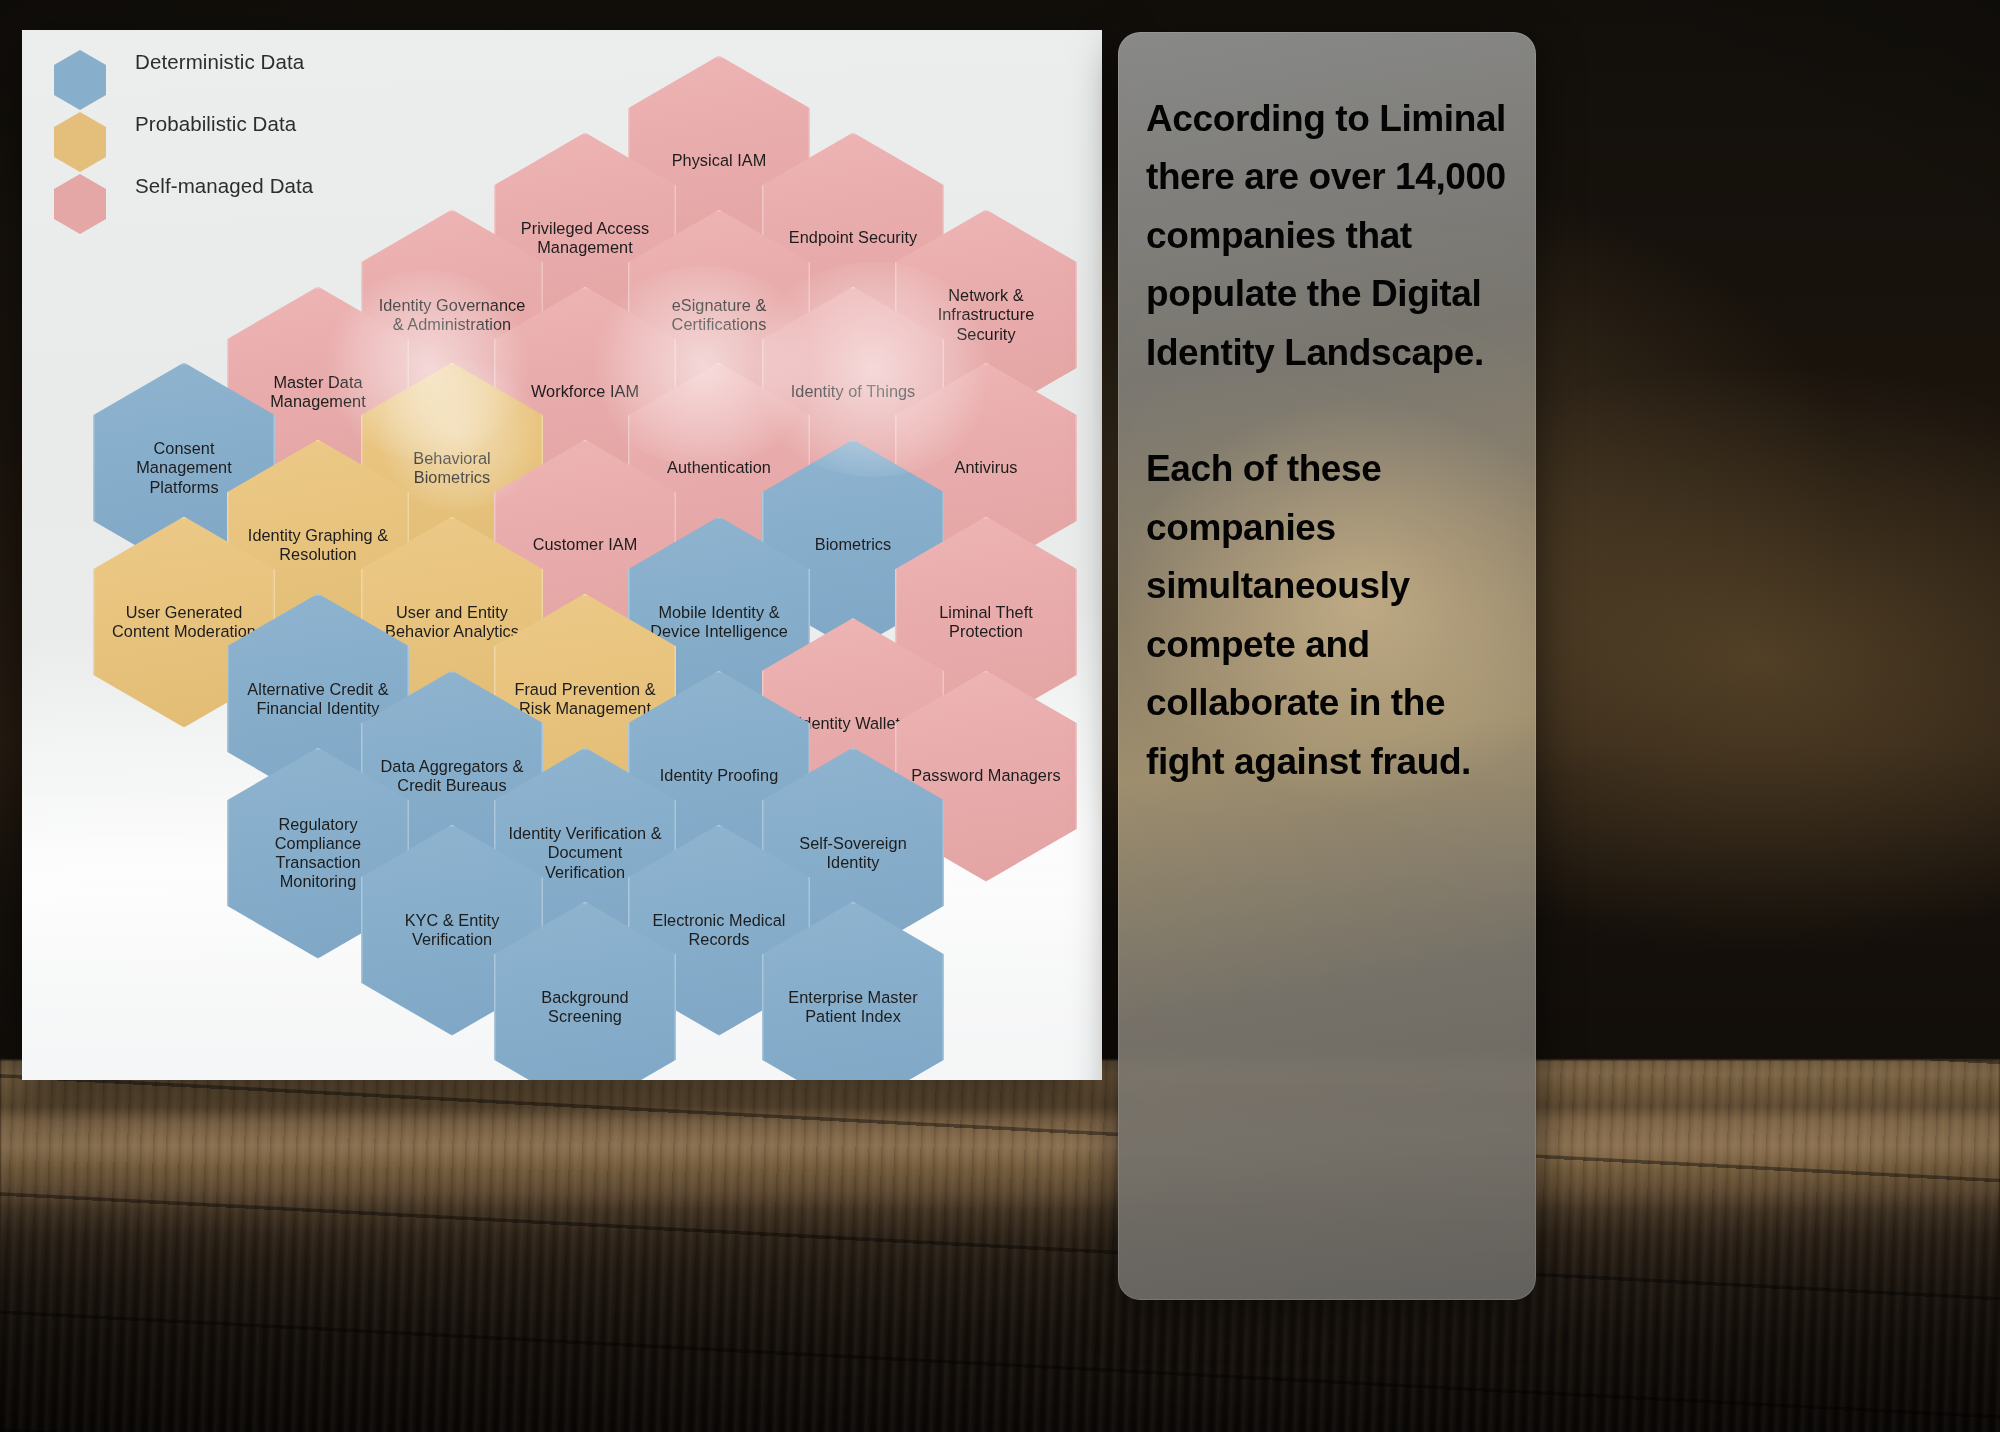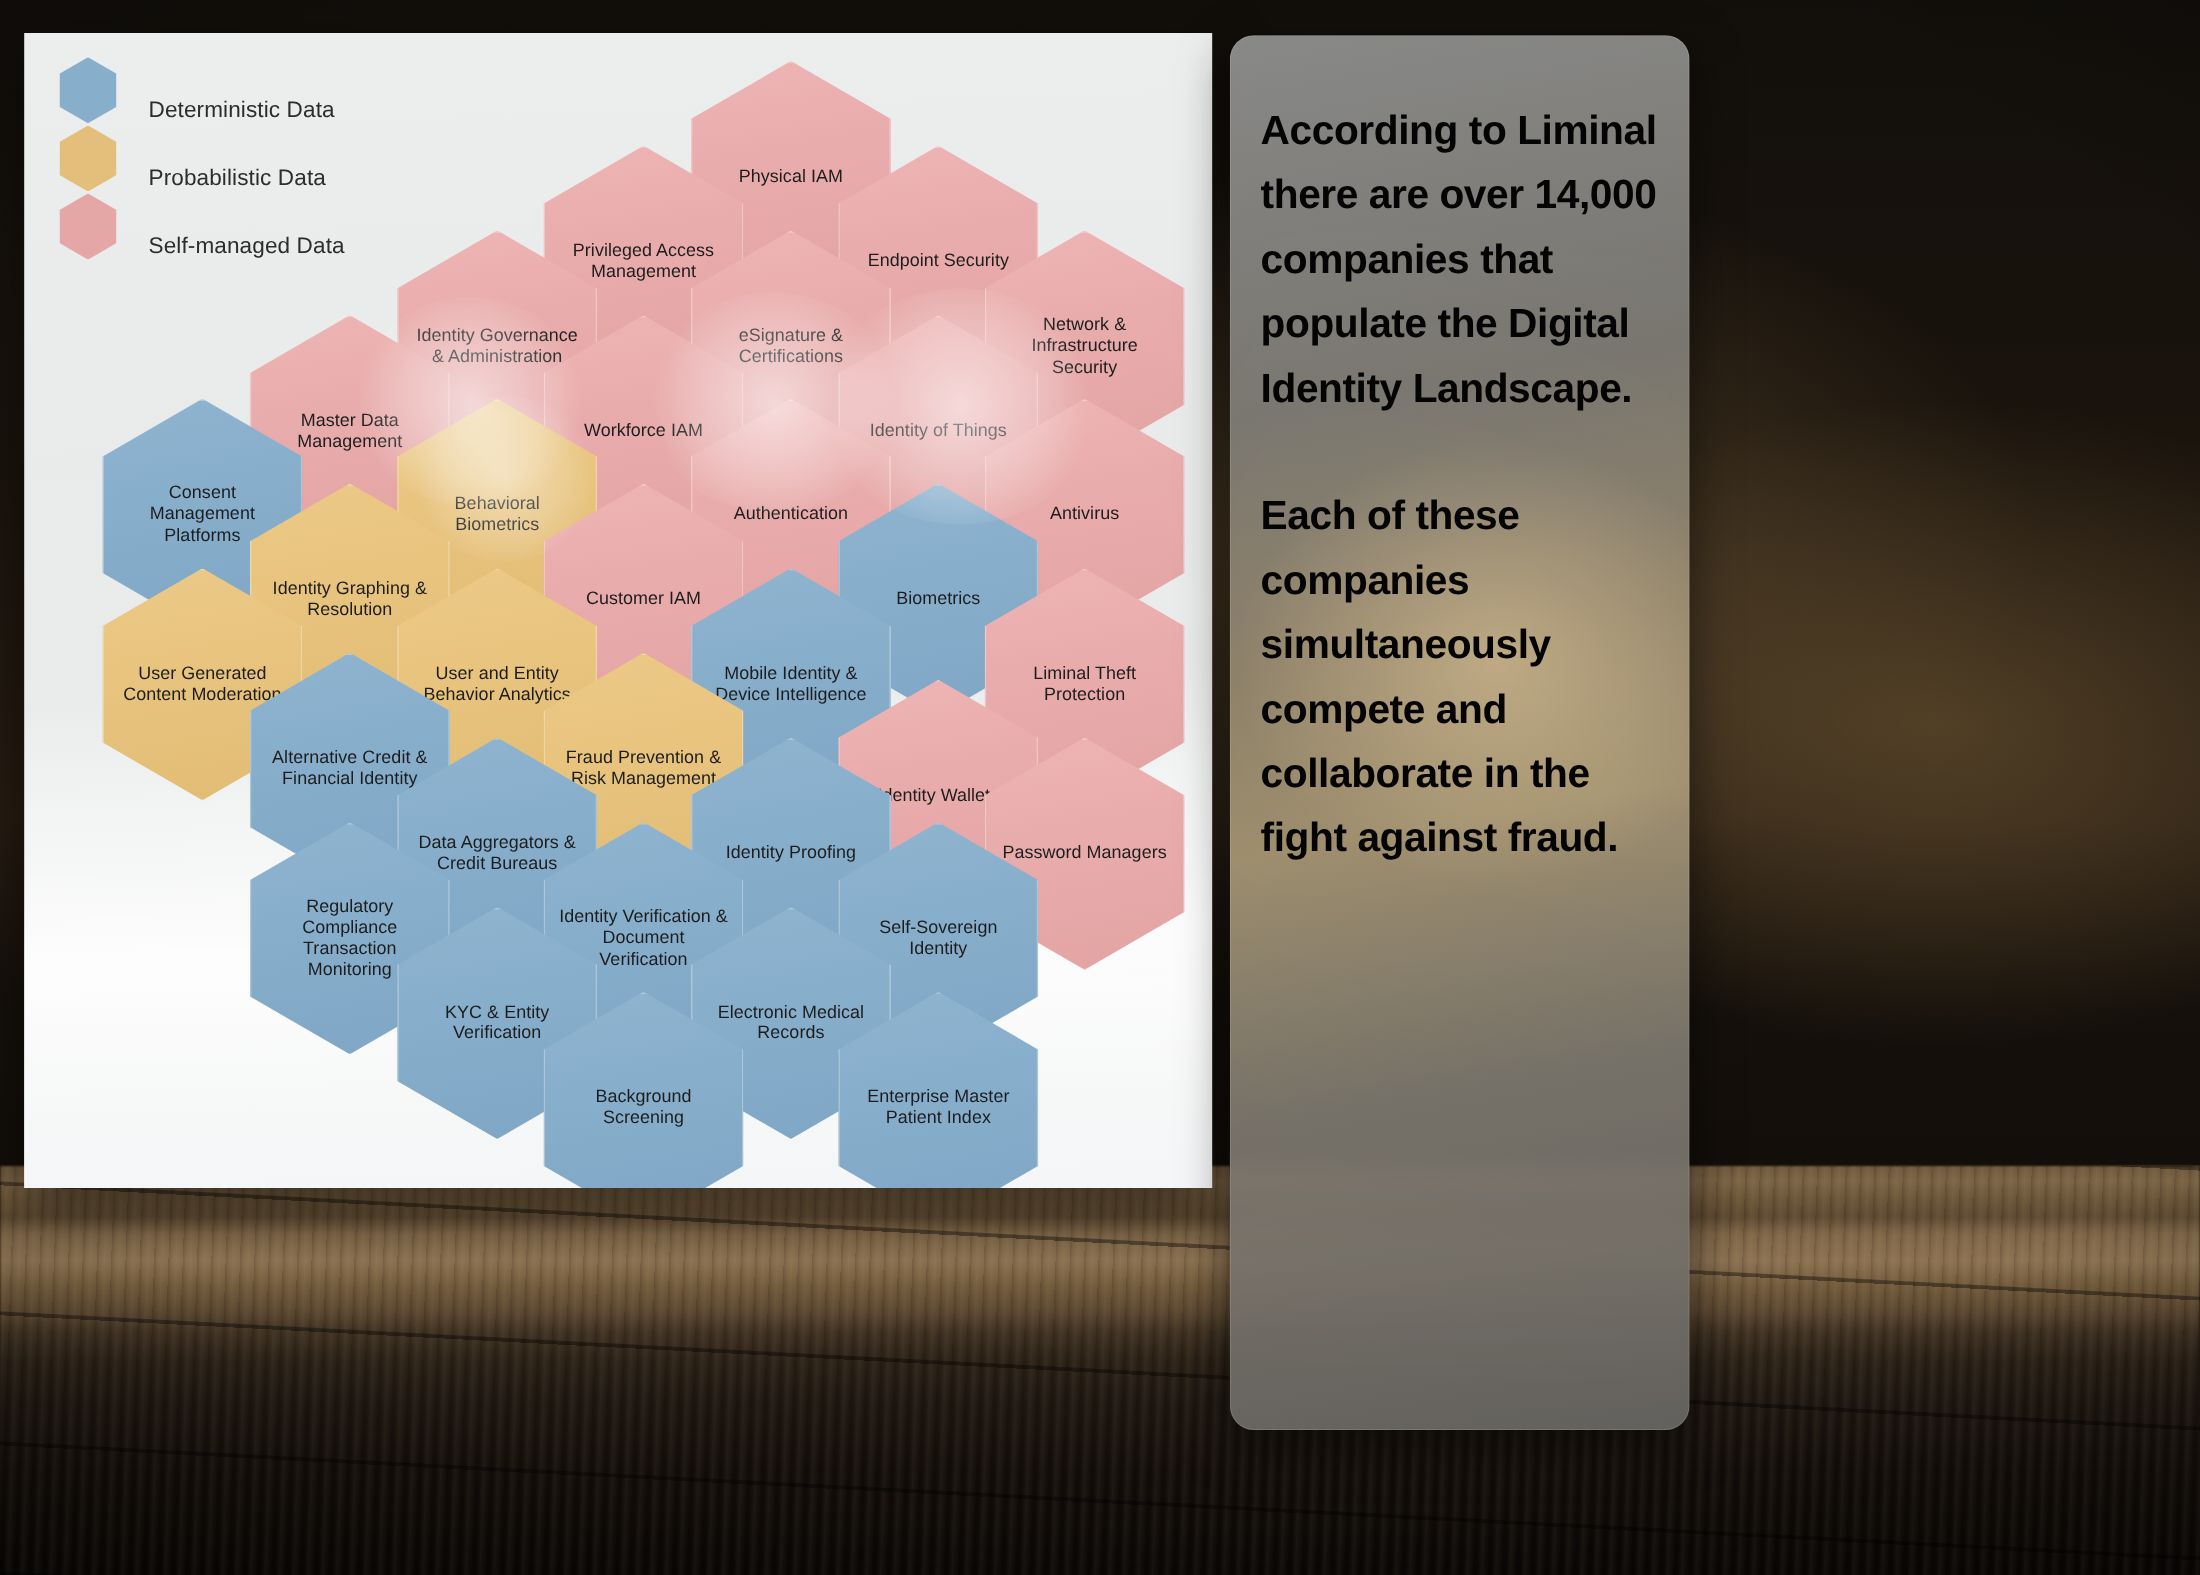--- a/index.html
+++ b/index.html
@@ -52,21 +52,21 @@
     overflow:hidden;
   }
   #slide::after{
     content:""; position:absolute; left:0; right:0; bottom:0; height:300px;
     background:linear-gradient(180deg, rgba(255,255,255,0) 0%, rgba(255,255,255,.55) 40%, rgba(246,247,248,.9) 100%);
     pointer-events:none;
   }
 
   
   #legend { position:absolute; left:32px; top:20px; z-index:6; }
-  .legend-row { display:flex; align-items:flex-end; height:62px; }
+  .legend-row { display:flex; align-items:flex-start; height:62px; }
   .legend-hex {
     width:52px; height:60px; flex:none;
     clip-path:polygon(50% 0%,100% 25%,100% 75%,50% 100%,0% 75%,0% 25%);
   }
   .legend-label {
     margin-left:29px; font-size:20.5px; color:#2d2d2d; letter-spacing:.1px;
   }
 
   
   #hexgrid { position:absolute; inset:0; z-index:4; }

